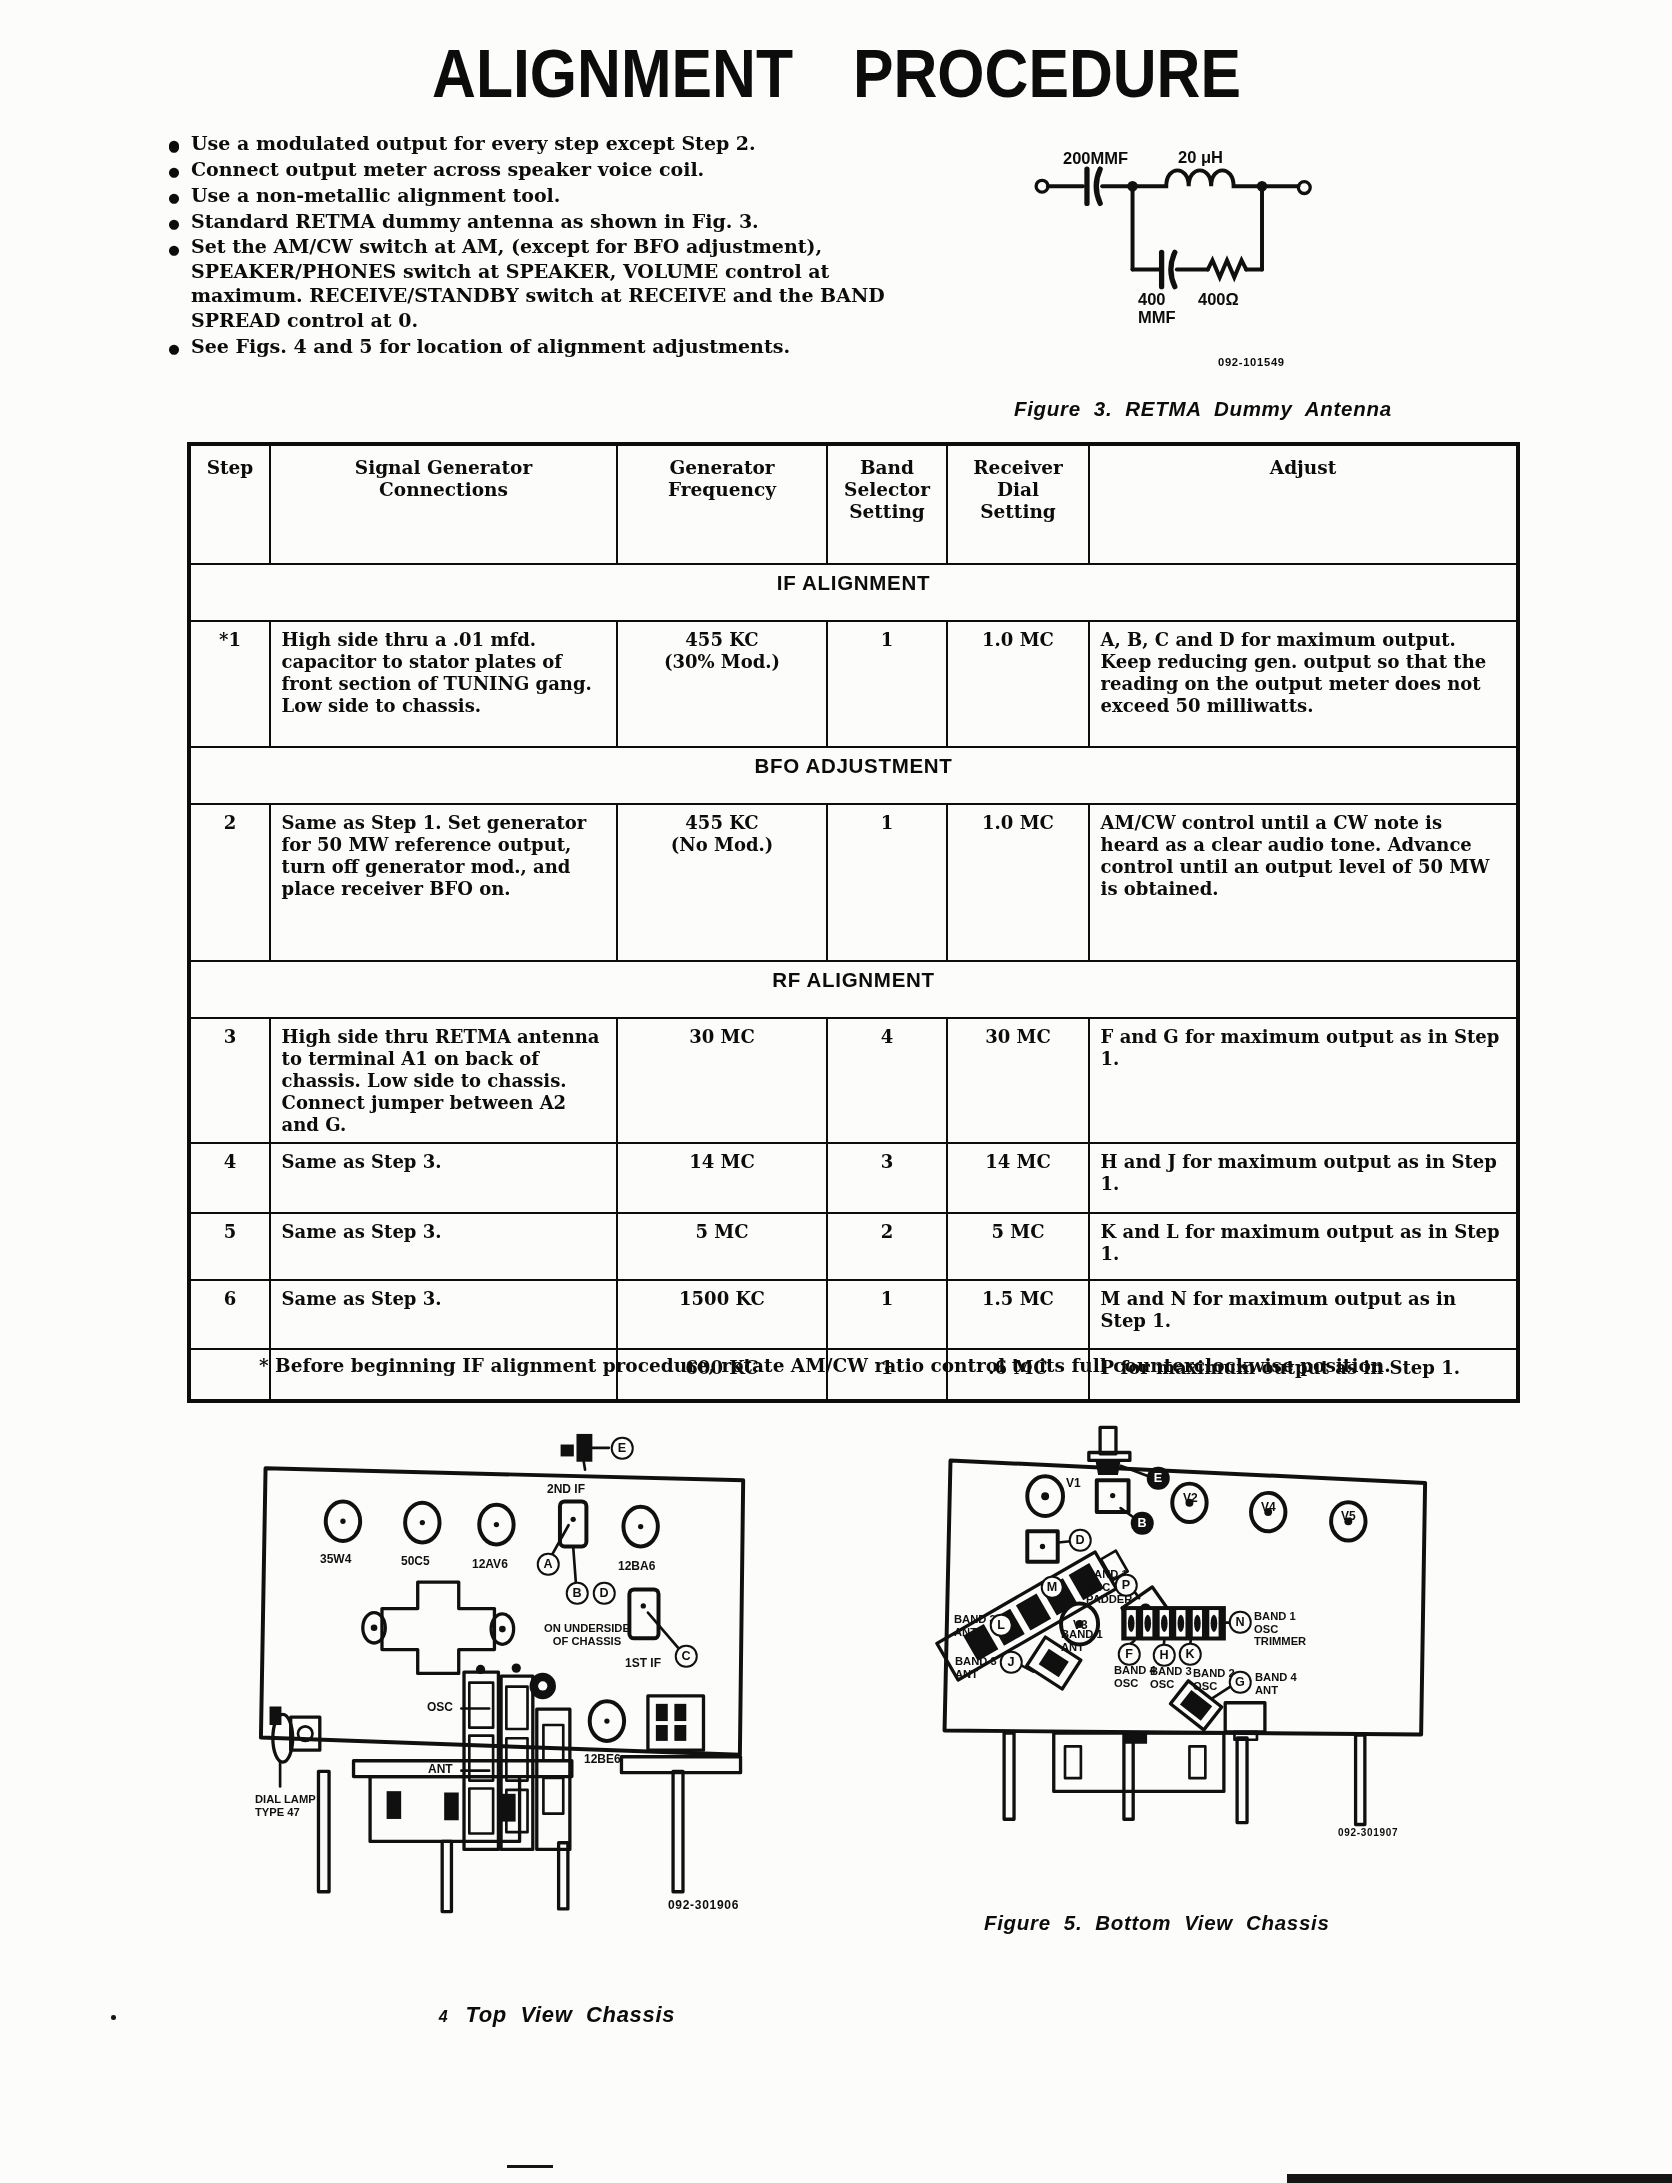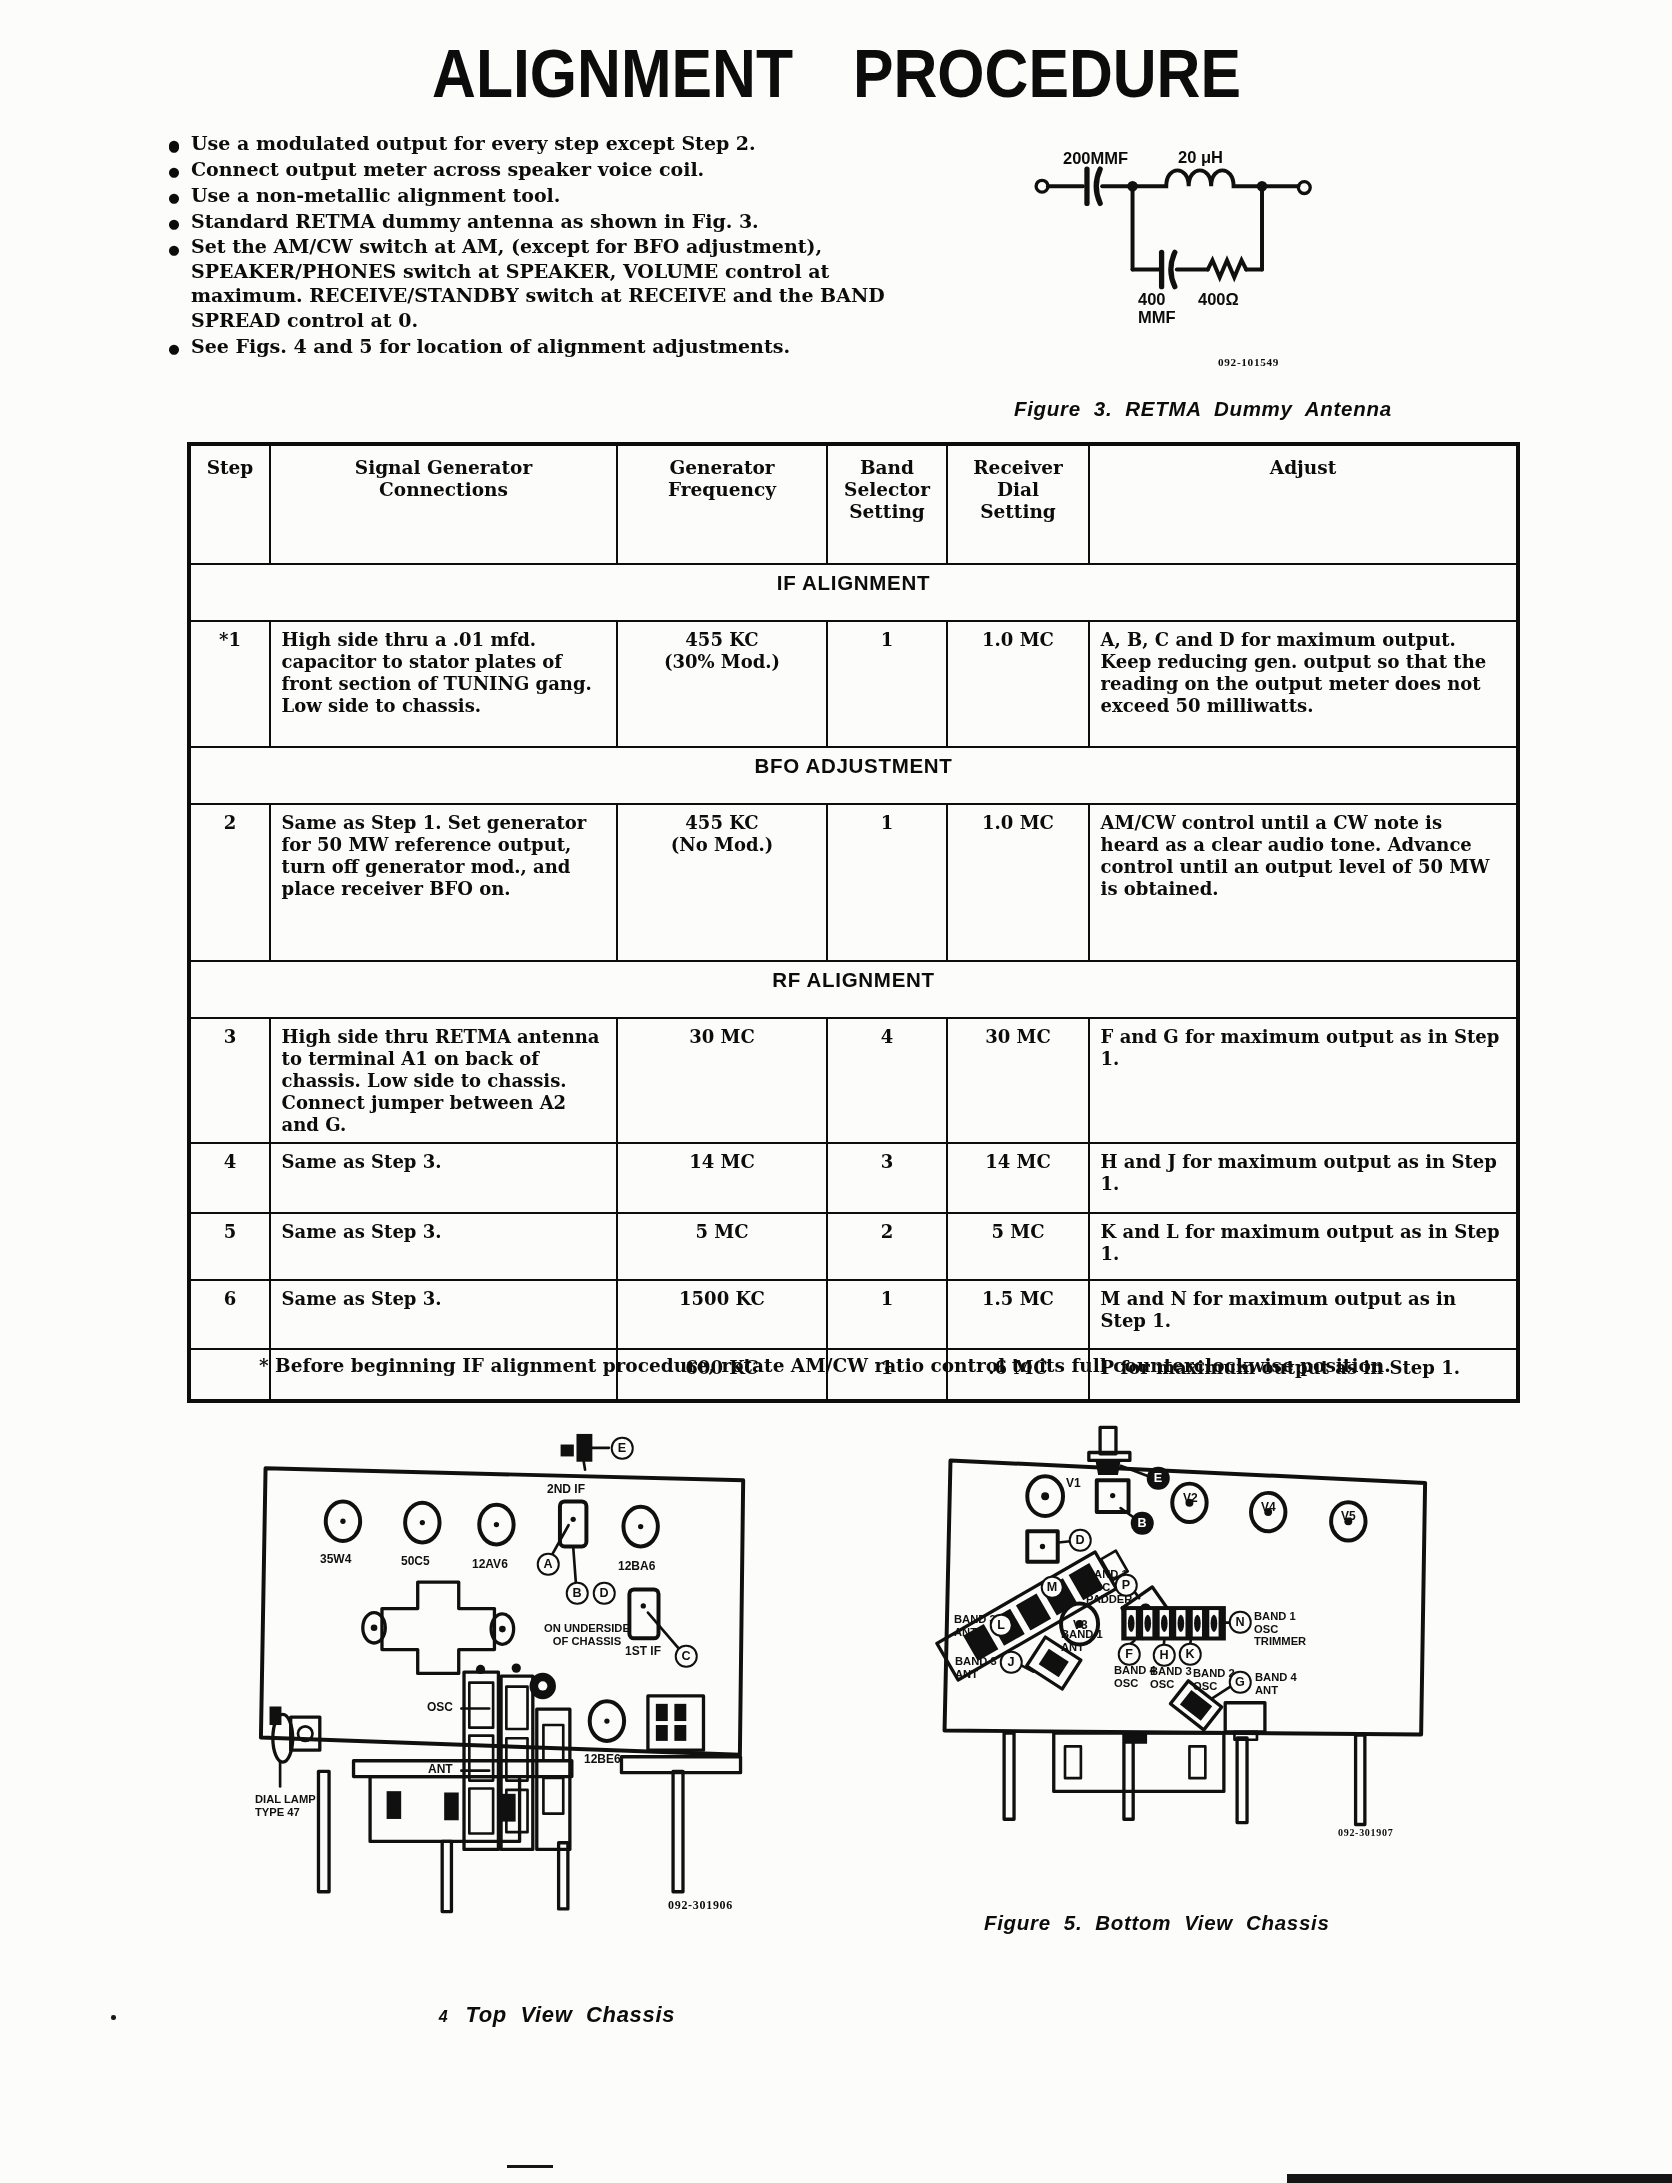--- a/index.html
+++ b/index.html
@@ -12,21 +12,21 @@
   
   .bullets{position:absolute;left:167px;top:130px;width:754px;font-size:19px;font-weight:bold;
            line-height:24.5px;list-style:none;margin:0;padding:0;}
   .bullets li{position:relative;padding-left:24px;margin:0 0 1.3px 0;text-align:left;}
   .bullets li .dot{position:absolute;left:1.3px;top:3.3px;font-size:13.2px;}
   
   .fig{position:absolute;}
   #fig3{left:1022px;top:140px;width:410px;height:251px;}
   .f3label{position:absolute;font-family:"Liberation Sans",sans-serif;font-weight:bold;
            font-size:16.5px;line-height:18px;white-space:pre-line;}
-  .partno{position:absolute;font-family:Liberation Serif, serif;font-weight:bold;font-size:11.2px;
+  .partno{position:absolute;font-family:Liberation Sans, sans-serif;font-weight:bold;font-size:11.2px;
           letter-spacing:0.7px;}
   .figcap{position:absolute;font-family:"Liberation Sans",sans-serif;font-weight:bold;
           font-style:italic;font-size:20.5px;letter-spacing:0.7px;word-spacing:6.6px;}
   
   #alignment-table{position:absolute;left:187px;top:442px;width:1328px;border-collapse:collapse;
        table-layout:fixed;font-size:18px;font-weight:bold;line-height:22px;
        border:4.6px solid #0d0d0d;}
   #alignment-table td,#alignment-table th{border:2.6px solid #0d0d0d;padding:6.6px 10.6px;
        vertical-align:top;color:#0c0c0c;}
   #alignment-table th{white-space:pre-line;font-size:18.5px;padding-top:10.6px;}
@@ -281,21 +281,21 @@
       <circle cx="441" cy="393" r="7" fill="#fcfcfa"></circle>
     </svg>
     <div class="flabel" style="left:296px;top:56px;">2ND IF</div>
     <div class="flabel" style="left:69px;top:126px;">35W4</div>
     <div class="flabel" style="left:150px;top:128px;">50C5</div>
     <div class="flabel" style="left:221px;top:131px;">12AV6</div>
     <div class="flabel" style="left:367px;top:133px;">12BA6</div>
     <div class="flabel" style="left:333px;top:326px;">12BE6</div>
     <div class="flabel small" style="left:283px;top:196px;width:106px;text-align:center;">ON UNDERSIDE
 OF CHASSIS</div>
-    <div class="flabel" style="left:374px;top:218px;">1ST IF</div>
+    <div class="flabel" style="left:374px;top:230px;">1ST IF</div>
     <div class="flabel" style="left:176px;top:274px;">OSC</div>
     <div class="flabel" style="left:177px;top:336px;">ANT</div>
     <div class="flabel small" style="left:4px;top:367px;width:79px;">DIAL LAMP
 TYPE 47</div>
     <div class="partno" style="left:417px;top:472px;font-size:12px;">092-301906</div>
     <span class="callout" style="left:371px;top:22px;">E</span>
     <span class="callout" style="left:297px;top:138px;">A</span>
     <span class="callout" style="left:326px;top:167px;">B</span>
     <span class="callout" style="left:353px;top:167px;">D</span>
     <span class="callout" style="left:435px;top:230px;">C</span>

